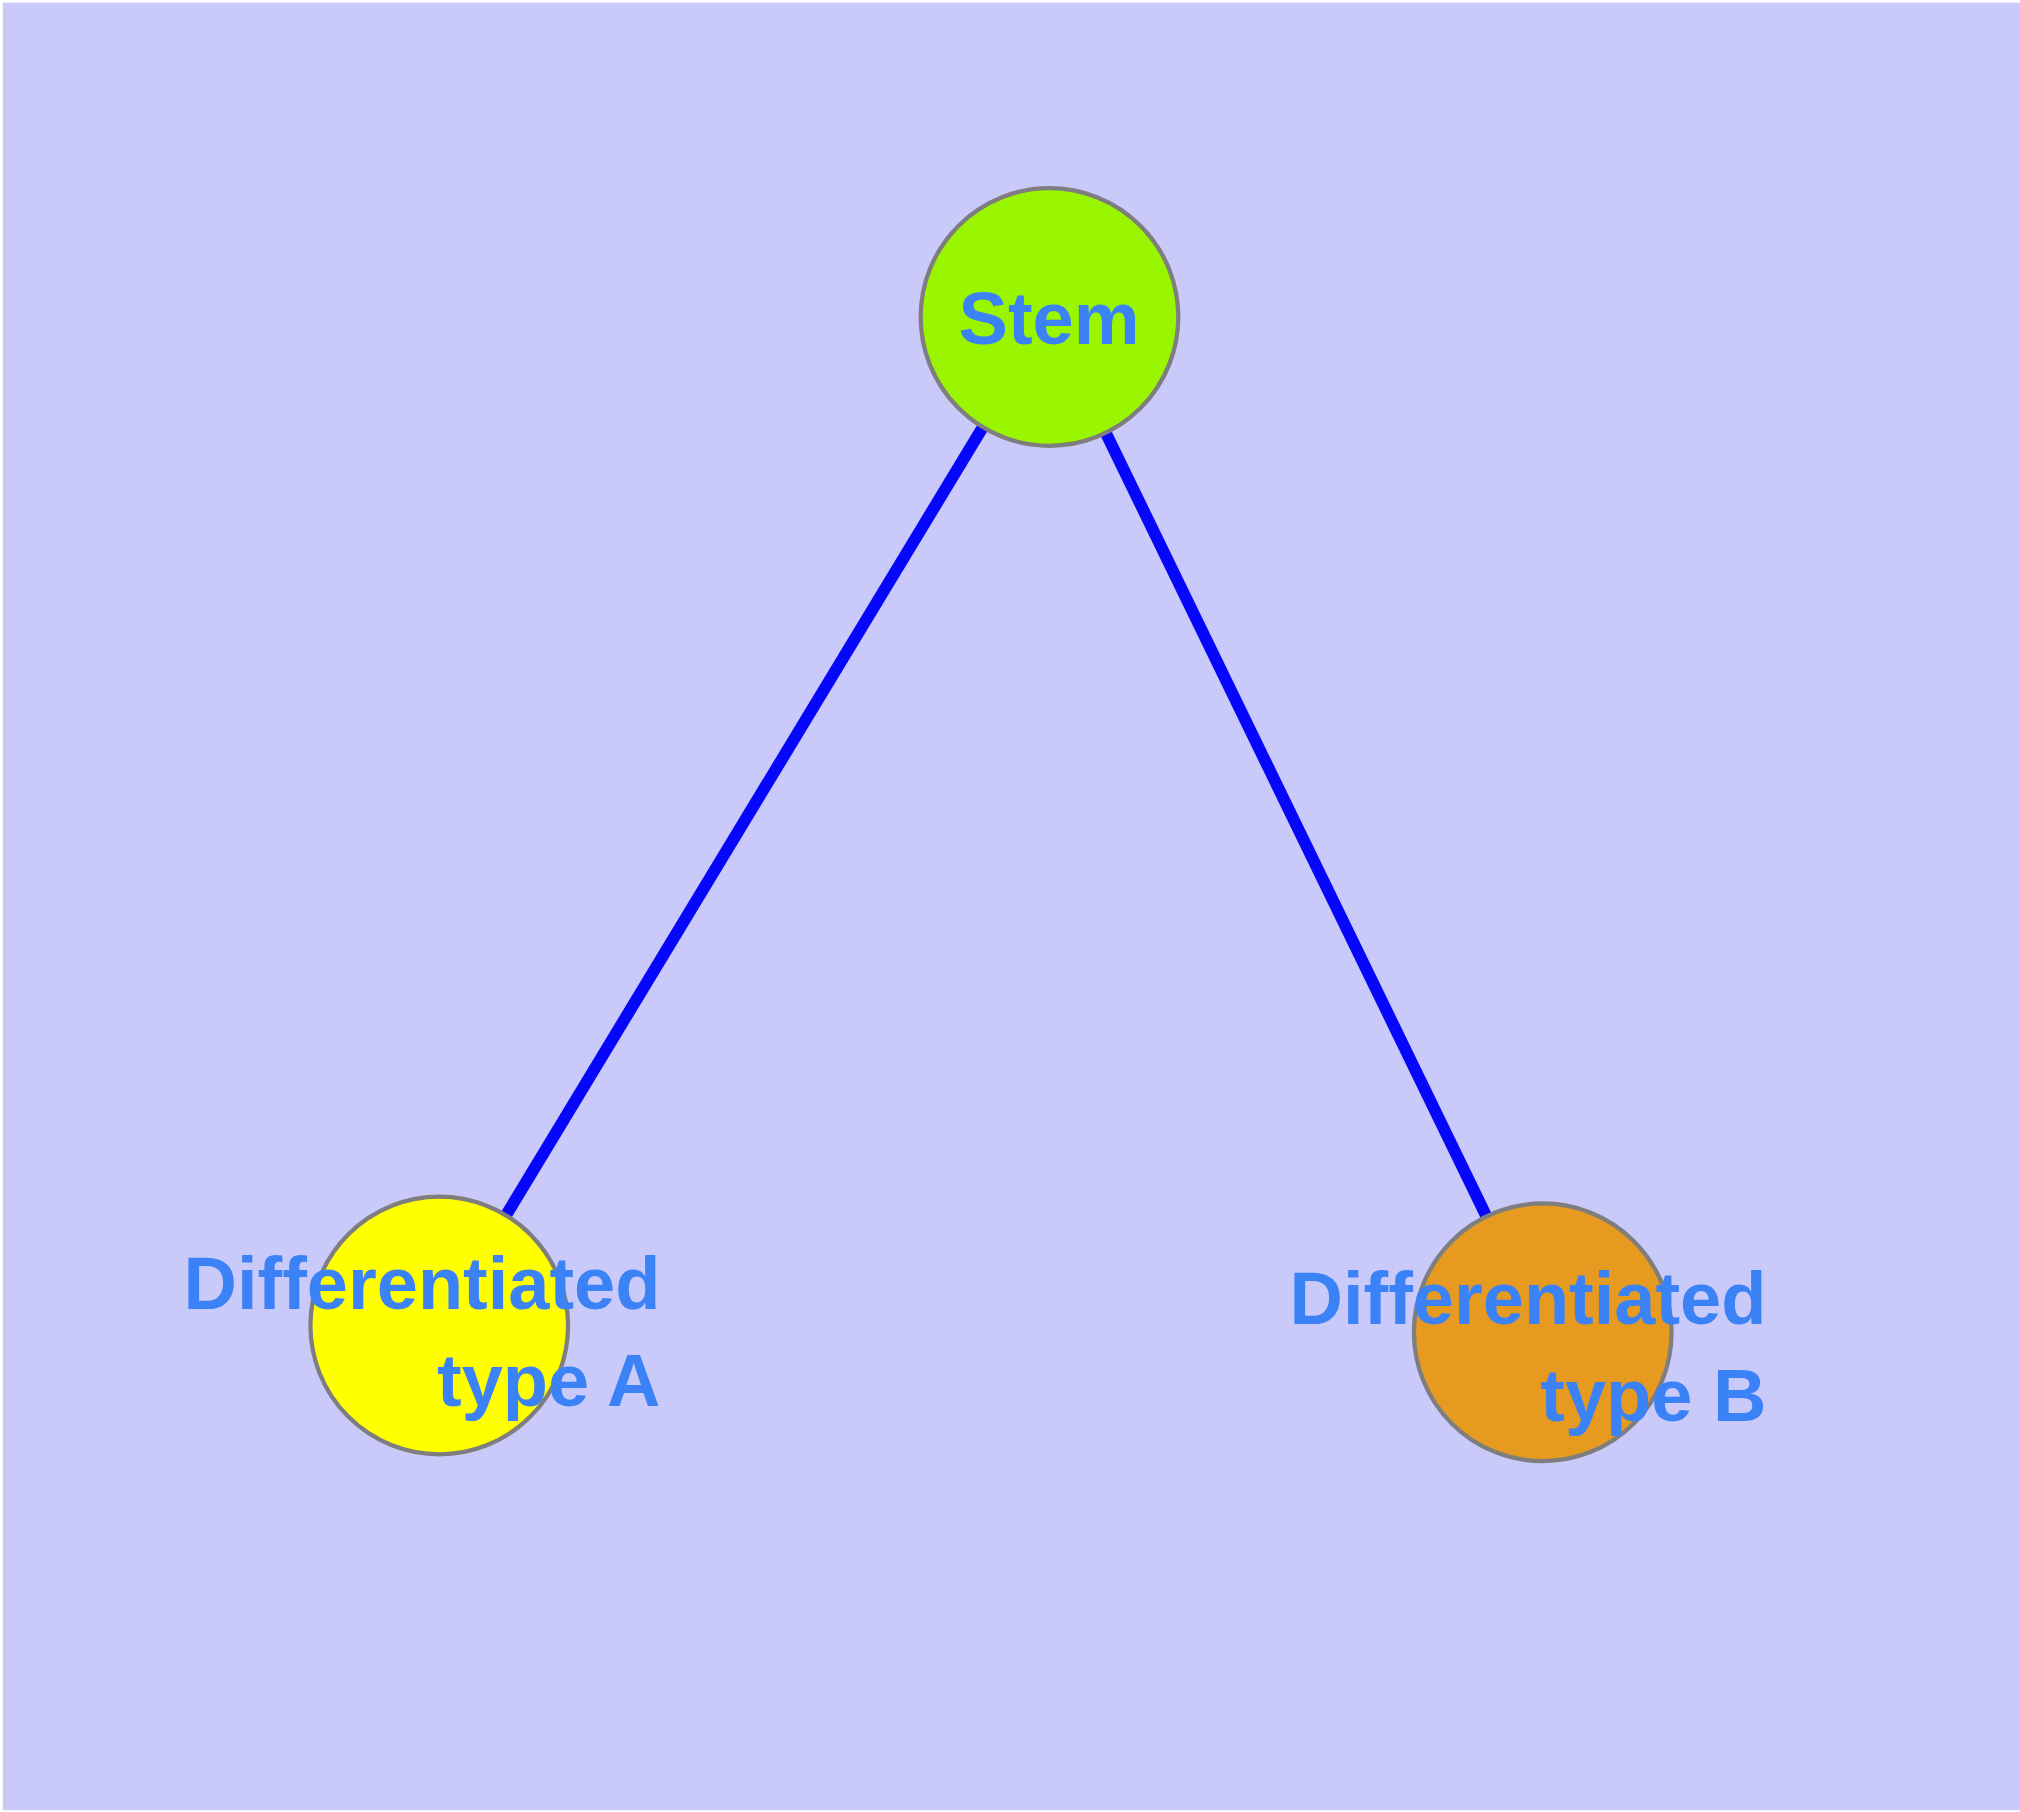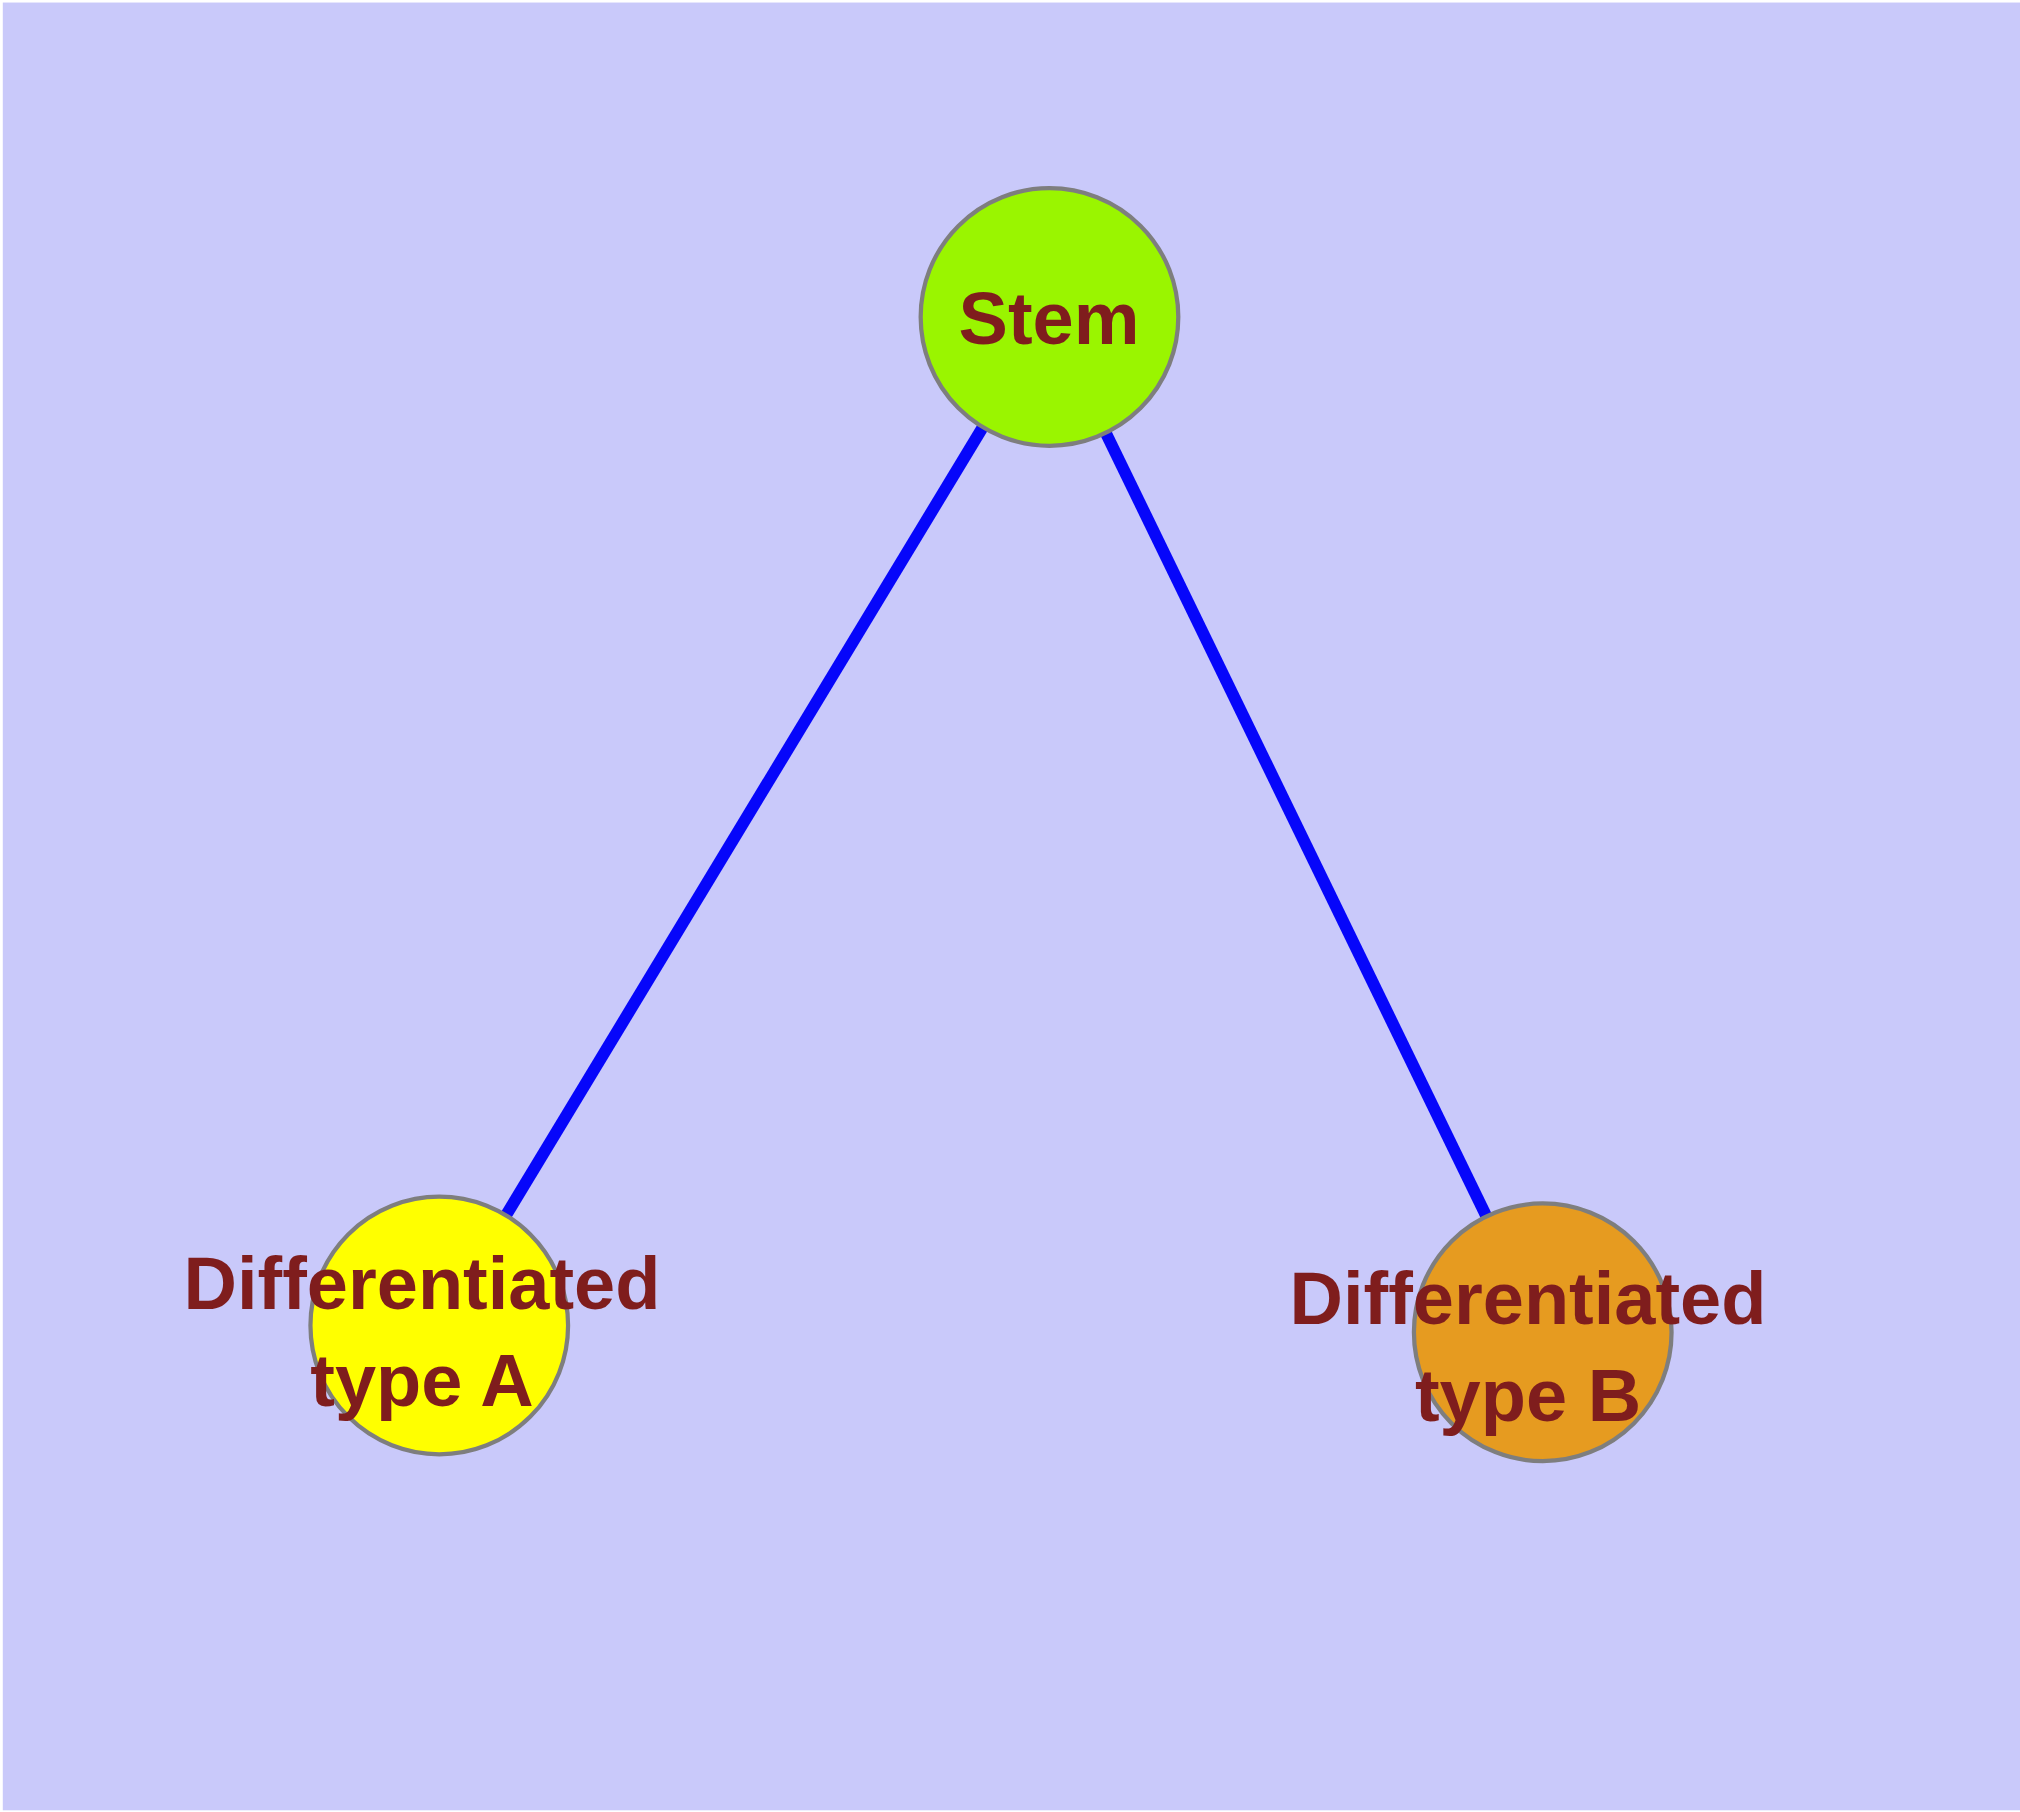--- a/index.html
+++ b/index.html
@@ -17,23 +17,23 @@
     left: 0;
     top: 0;
     display: block;
   }
   .node-label {
     position: absolute;
     transform: translate(-50%, -50%);
     font-weight: bold;
     font-size: 74px;
     line-height: 131%;
-    color: #7f1d1d;
+    color: #3b82f6;
     white-space: pre-line;
-    text-align: center;
+    text-align: right;
   }
 </style>
 </head>
 <body>
 
 <svg class="graph" width="2021" height="1812" viewBox="0 0 2384 2138" xmlns="http://www.w3.org/2000/svg">
 
   <rect x="3" y="3" width="2381" height="2133" fill="#C9C9FA"></rect>
 
   <line x1="1238" y1="374" x2="518" y2="1564" stroke-width="14" stroke="#0606FA"></line>

